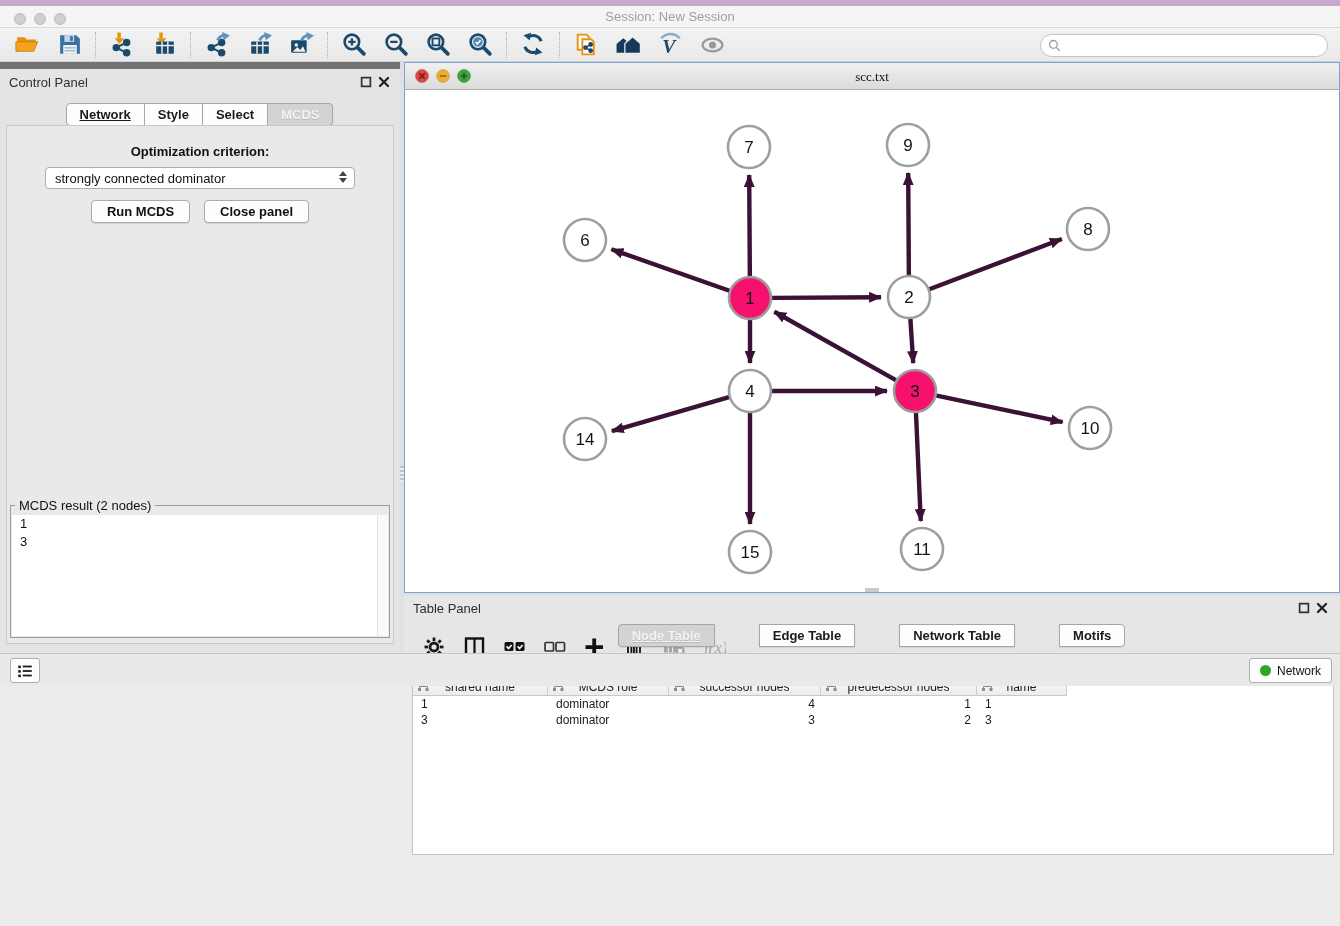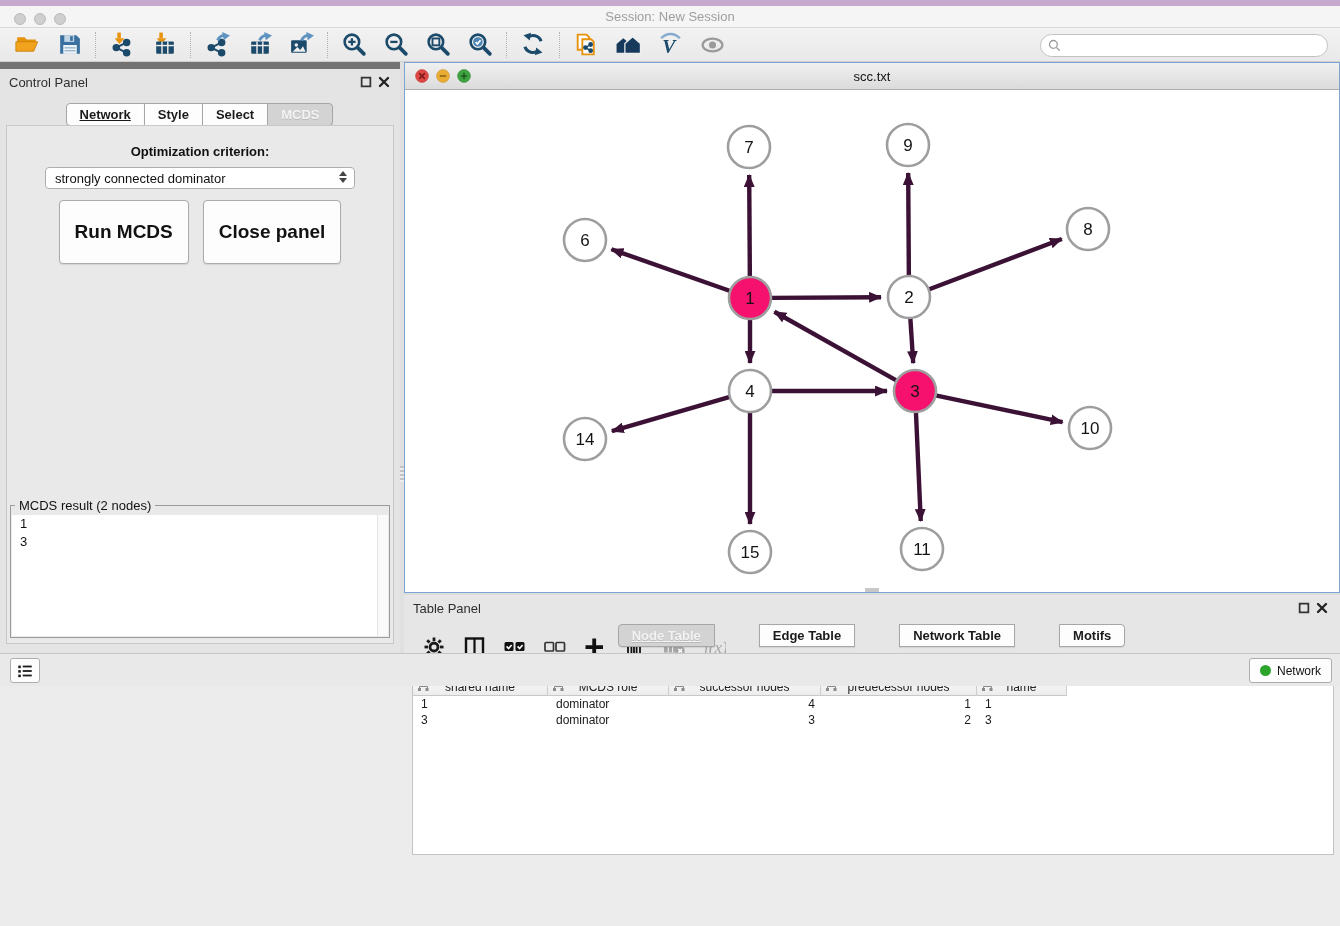--- a/index.html
+++ b/index.html
@@ -50,41 +50,41 @@
   .opt-label { position:absolute; top:18px; left:0; right:0; text-align:center;
     font-size:13px; font-weight:bold; color:#111; }
   .criterion-select { position:absolute; top:41px; left:38px; right:38px; height:22px;
     background:#FFF; border:1px solid #AEAEAE; border-radius:4px; cursor:pointer;
     display:flex; align-items:center; padding-left:9px; font-size:13px; color:#111; }
   .chevrons { position:absolute; right:7px; top:3px; display:flex; flex-direction:column; gap:2px; }
   .chevrons i { width:0; height:0; border-left:4px solid transparent; border-right:4px solid transparent; }
   .chev-up { border-bottom:5px solid #444; }
   .chev-dn { border-top:5px solid #444; }
   .btn-row { position:absolute; top:74px; left:0; right:0; display:flex; justify-content:center; gap:14px; }
-  .aq-btn { font-size:19px; font-weight:bold; color:#111; background:#FDFDFD;
-    border:1px solid #ABABAB; border-radius:4px; padding:20px 15px; cursor:pointer;
+  .aq-btn { font-size:13px; font-weight:bold; color:#111; background:#FDFDFD;
+    border:1px solid #ABABAB; border-radius:4px; padding:3px 15px; cursor:pointer;
     box-shadow:0 1px 1px rgba(0,0,0,0.1); font-family:"Liberation Sans",sans-serif; }
   .result-fieldset { position:absolute; left:3px; right:3px; top:372px; bottom:5px;
     border:1px solid #9B9B9B; background:transparent; }
   .result-fieldset legend { font-size:13px; color:#111; margin-left:4px; padding:0 4px; }
   .result-area { position:absolute; left:1px; right:1px; top:2px; bottom:1px; background:#FFF; overflow:hidden; }
   .result-line { font-size:13px; color:#111; padding:1px 0 1px 8px; line-height:16px; }
   .result-scroll { position:absolute; right:0; top:0; bottom:0; width:11px;
     background:#FAFAFA; border-left:1px solid #E4E4E4; }
 
   
   .v-splitter { position:absolute; left:400px; top:0; bottom:0; width:4px; background:#E0E0E0; }
   .v-grip { position:absolute; top:404px; left:0; width:4px; height:16px;
     background:repeating-linear-gradient(#C2C2C2,#C2C2C2 2px,#ECECEC 2px,#ECECEC 4px); }
 
   
   .network-window { position:absolute; left:404px; top:0; right:0; height:531px;
     background:#FFF; border:1px solid #7BA4D4; }
   .nw-titlebar { position:absolute; top:0; left:0; right:0; height:27px;
-    background:linear-gradient(#F0F0F0,#DBDBDB); border-bottom:1px solid #AFAFAF; }
+    background:linear-gradient(#F0F0F0,#DBDBDB); border-bottom:1px solid #AFAFAF;font-family:Liberation Serif, serif; }
   .nw-title { position:absolute; top:6px; left:0; right:0; text-align:center; font-size:13px; color:#111; }
   .nw-lights { position:absolute; left:10px; top:6px; display:flex; gap:7px; }
   .nw-lights svg { width:14px; height:14px; cursor:pointer; }
   .nw-canvas { position:absolute; top:27px; left:0; right:0; bottom:0; background:#FFF; }
   .nw-canvas svg { width:100%; height:100%; display:block; }
   .nw-grip { position:absolute; bottom:0; left:50%; margin-left:-7px; width:14px; height:4px; background:#C9C9C9; }
 
   .h-splitter { position:absolute; left:404px; right:0; top:531px; height:2px; background:#DEDEDE; }
 
   

